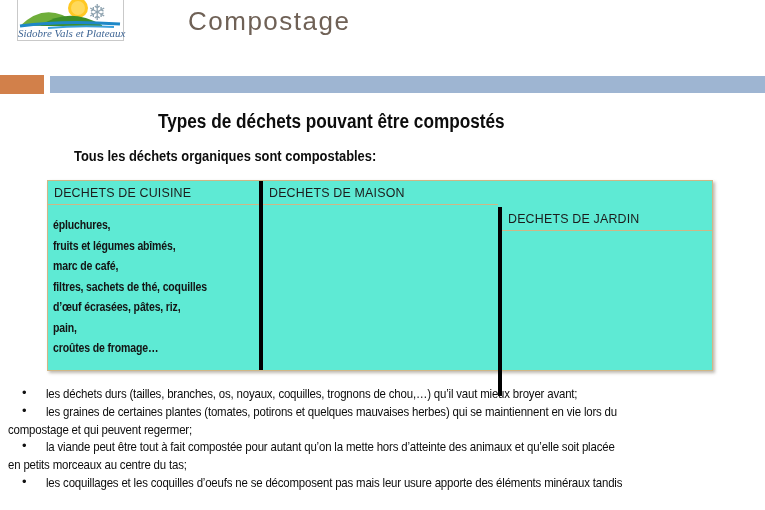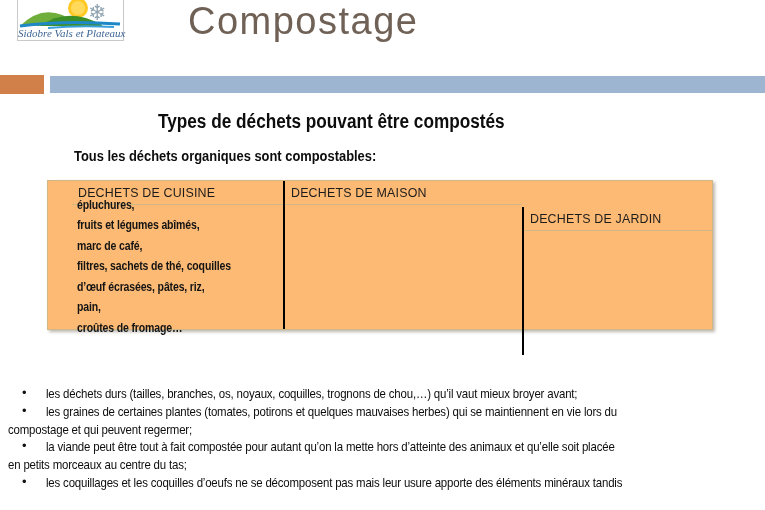--- a/index.html
+++ b/index.html
@@ -13,44 +13,43 @@
     background:#fff; border:1px solid #c9c9c9; box-sizing:border-box;
   }
   .logo svg { position:absolute; left:0; top:2px; }
   .logo-caption {
     position:absolute; bottom:1px; left:0; right:0; text-align:left;
     font-family:Liberation Serif, serif; font-style:italic; font-size:11px;
     color:#3f6695; white-space:nowrap;
   }
   
   .slide-title {
-    position:absolute; left:188px; top:0px; font-size:38px; line-height:42px;
+    position:absolute; left:188px; top:0px; font-size:26px; line-height:42px;
     color:#6F6156; letter-spacing:1.5px; white-space:nowrap;
   }
   
   .band-orange { position:absolute; left:0; top:75px; width:44px; height:19px; background:#D2804A; }
   .band-blue   { position:absolute; left:50px; top:76px; width:715px; height:17px; background:#9EB5D2; }
   
   .heading {
     position:absolute; left:158px; top:110px; font-size:20px; font-weight:bold;
     color:#0d0d0d; white-space:nowrap; transform:scaleX(0.86); transform-origin:left top;
   }
   .subheading {
     position:absolute; left:74px; top:147px; font-size:15px; font-weight:bold;
     color:#0d0d0d; white-space:nowrap; transform:scaleX(0.86); transform-origin:left top;
   }
   
   .waste-table {
-    position:absolute; left:47px; top:180px; width:666px; height:150px;
-    display:flex; background:#fdba74; border:1px solid #CFB786; box-sizing:border-box;
+    position:absolute; left:47px; top:180px; width:666px; height:191px;
+    display:flex; background:#5eead4; border:1px solid #CFB786; box-sizing:border-box;
     box-shadow:2px 2px 3px rgba(110,100,80,0.45);
-    padding-left:24px;
   }
   .wt-col { position:relative; height:100%; box-sizing:border-box; }
-  .wt-col + .wt-col { border-left:2px solid #000000; }
+  .wt-col + .wt-col { border-left:4px solid #000000; }
   .wt-col.c1 { width:211px; } .wt-col.c2 { width:239px; } .wt-col.c3 { flex:1;margin-top:26px; }
   .wt-th {
     height:24px; border-bottom:1px solid #CFB786; display:flex; align-items:center;
     padding-left:6px; box-sizing:border-box;
   }
   .wt-th span {
     font-size:13.5px; letter-spacing:0.2px; color:#1c1c1c; white-space:nowrap;
     transform:scaleX(0.92); transform-origin:left center;
   }
   .wt-cell {

